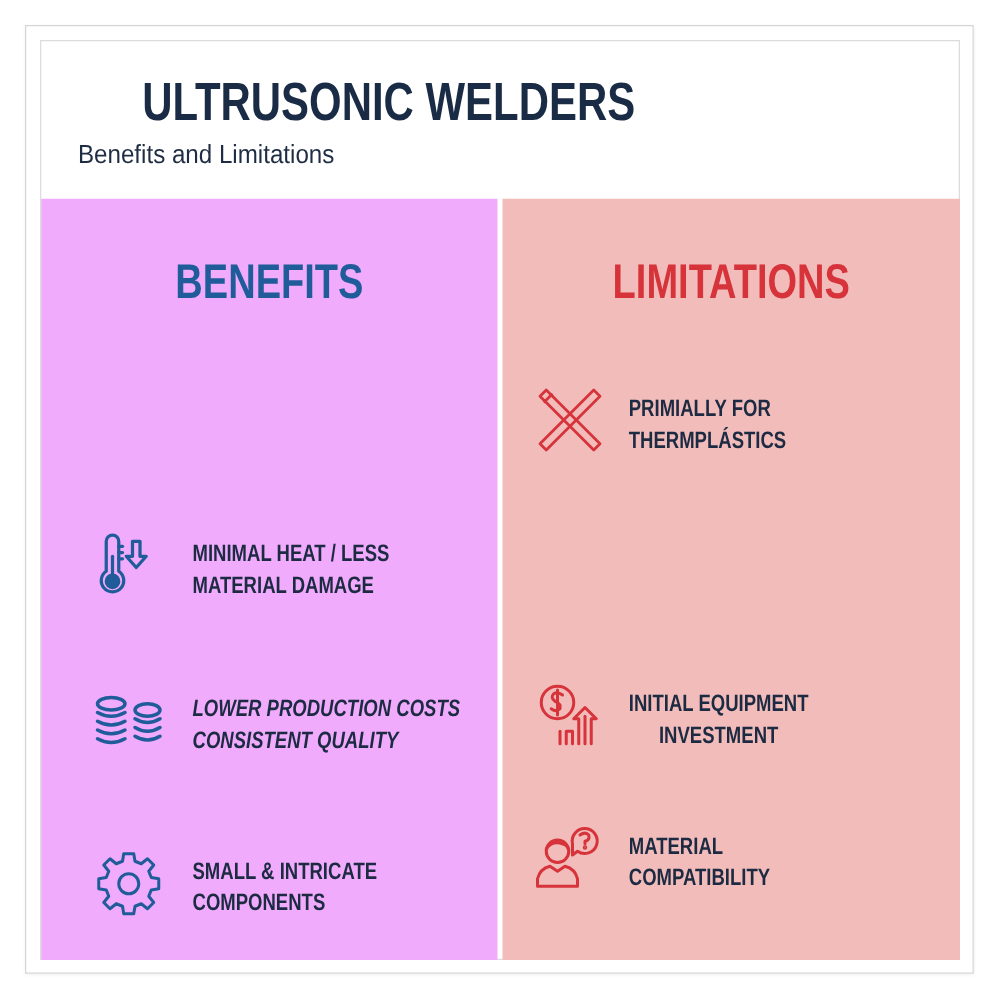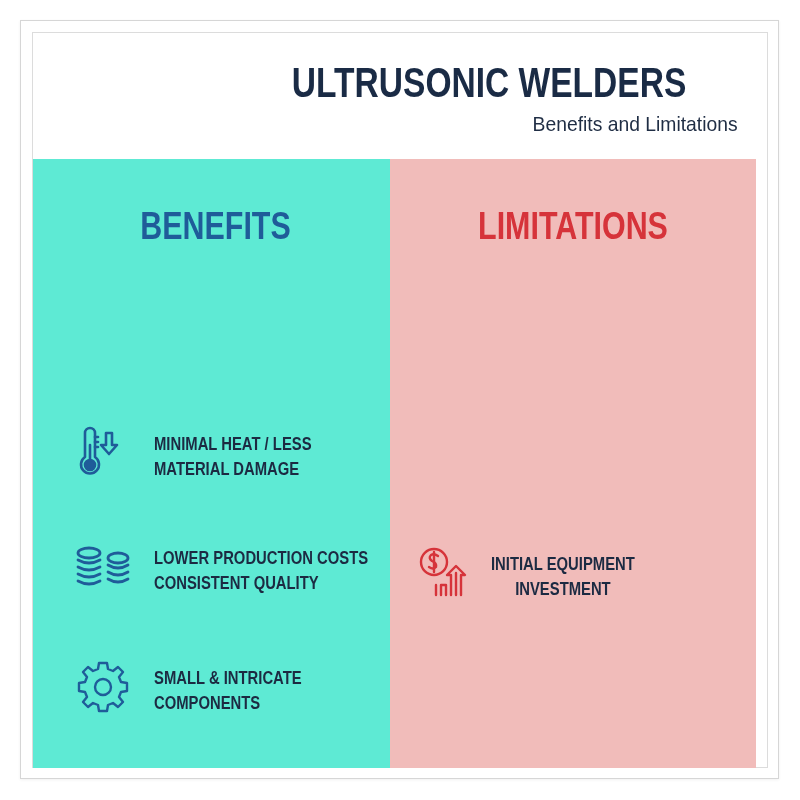--- a/index.html
+++ b/index.html
@@ -10,42 +10,42 @@
       position: absolute; left: 20px; top: 20px; width: 759px; height: 759px;
       border: 1.5px solid #d6d6d6; background: #ffffff;
       box-shadow: 0 1px 3px rgba(0,0,0,0.06);
     }
     .inner-frame {
       position: absolute; left: 32px; top: 32px; width: 736px; height: 736px;
       border: 1px solid #dcdcdc; background: #ffffff;
     }
     .header {
       position: absolute; left: 33px; top: 33px; width: 734px; height: 126px;
-      text-align: right;
+      text-align: left;
     }
     .title {
       position: absolute; left: 0; right: 0; top: 28px;
       font-family: "Liberation Sans", sans-serif; font-weight: bold;
       font-size: 43px; color: #1a2b45; letter-spacing: 0px;
       transform: scaleX(0.78); transform-origin: center;
       line-height: 1;
     }
     .subtitle {
       position: absolute; left: 0; right: 0; top: 80px;
       font-family: "Liberation Sans", sans-serif;
       font-size: 21px; color: #1f2d44;
       transform: scaleX(0.92); transform-origin: center;
       line-height: 1;
     }
 
     .panel {
       position: absolute; top: 159px; height: 609px;
     }
-    .panel.benefits { left: 33px; width: 365px; background: #5eead4; }
-    .panel.limitations { left: 390px; width: 366px; background: #f1bcba; padding-left: 27px; }
+    .panel.benefits { left: 33px; width: 365px; background: #f0abfc; }
+    .panel.limitations { left: 402px; width: 366px; background: #f1bcba; padding-left: 27px; }
 
     .panel-heading {
       position: absolute; left: 0; right: 0; top: 47px;
       text-align: center; font-weight: bold; font-size: 39px;
       transform: scaleX(0.78); transform-origin: center; line-height: 1;
     }
     .benefits .panel-heading { color: #1f5c99; }
     .limitations .panel-heading { color: #d6333a; }
 
     .item {
@@ -93,70 +93,99 @@
         <line x1="20" y1="22" x2="23" y2="22"></line>
         <path d="M31 8 H37 V20 H42 L34 29 L26 20 H31 Z"></path>
       </svg>
     </div>
     <div class="label">
       <div>MINIMAL HEAT / LESS</div>
       <div>MATERIAL DAMAGE</div>
     </div>
   </div>
 
-  <div class="item" style="top:380px;">
+  <div class="item" style="top:390px;font-style:italic;">
     <div class="icon">
       <svg viewBox="0 0 56 56" fill="none" stroke="#1f5c99" stroke-width="2.8" stroke-linecap="round">
         <ellipse cx="14" cy="14" rx="11" ry="5"></ellipse>
         <path d="M3 21 Q14 27 25 21"></path>
         <path d="M3 28 Q14 34 25 28"></path>
         <path d="M3 35 Q14 41 25 35"></path>
         <path d="M3 42 Q14 48 25 42"></path>
         <ellipse cx="43" cy="19" rx="10" ry="5"></ellipse>
         <path d="M33 26 Q43 32 53 26"></path>
         <path d="M33 33 Q43 39 53 33"></path>
         <path d="M33 40 Q43 46 53 40"></path>
       </svg>
     </div>
     <div class="label">
       <div>LOWER PRODUCTION COSTS</div>
       <div>CONSISTENT QUALITY</div>
     </div>
   </div>
 
-  <div class="item" style="top:500px;">
+  <div class="item" style="top:520px;">
     <div class="icon">
       <svg viewBox="0 0 56 56" fill="none" stroke="#1f5c99" stroke-width="2.4" stroke-linejoin="round">
         <path d="M24 4 H32 L33 10 L38 12 L43 8 L48 13 L44 18 L46 23 L52 24 V32 L46 33 L44 38 L48 43 L43 48 L38 44 L33 46 L32 52 H24 L23 46 L18 44 L13 48 L8 43 L12 38 L10 33 L4 32 V24 L10 23 L12 18 L8 13 L13 8 L18 12 L23 10 Z"></path>
         <circle cx="28" cy="28" r="8"></circle>
       </svg>
     </div>
     <div class="label">
       <div>SMALL &amp; INTRICATE</div>
       <div>COMPONENTS</div>
     </div>
   </div>
 </div>
 
 <div class="panel limitations">
   <div class="panel-heading">LIMITATIONS</div>
 
+  <div class="item" style="top:150px;">
+    <div class="icon">
+      <svg viewBox="0 0 56 56" fill="none" stroke="#d6333a" stroke-width="2.2" stroke-linejoin="round">
+        <path d="M4 8 L9 3 L52 46 L47 51 Z"></path>
+        <path d="M47 3 L52 8 L9 51 L4 46 Z"></path>
+        <line x1="7" y1="13" x2="14" y2="6"></line>
+      </svg>
+    </div>
+    <div class="label">
+      <div>PRIMIALLY FOR</div>
+      <div>THERMPLÁSTICS</div>
+    </div>
+  </div>
 
 
   <div class="item" style="top:386px;text-align:center;">
     <div class="icon">
       <svg viewBox="0 0 56 56" fill="none" stroke="#d6333a" stroke-width="2.4" stroke-linecap="round" stroke-linejoin="round">
         <circle cx="18" cy="17" r="13"></circle>
         <path d="M22 11 Q18 8 15 10 Q12 13 16 16 Q21 18 20 22 Q17 25 13 22"></path>
         <line x1="18" y1="7" x2="18" y2="27"></line>
         <line x1="20" y1="40" x2="20" y2="50"></line>
         <path d="M25 50 V40 H30 V50"></path>
         <path d="M35 50 V30 L31 30 L40 21 L49 30 L45 30 V50"></path>
         <line x1="40" y1="28" x2="40" y2="50"></line>
       </svg>
     </div>
     <div class="label">
       <div>INITIAL EQUIPMENT</div>
       <div>INVESTMENT</div>
     </div>
   </div>
 
+  <div class="item" style="top:500px;">
+    <div class="icon">
+      <svg viewBox="0 0 56 56" fill="none" stroke="#d6333a" stroke-width="2.4" stroke-linecap="round" stroke-linejoin="round">
+        <circle cx="18" cy="22" r="9"></circle>
+        <path d="M9 20 Q14 13 22 16 Q26 17 27 21"></path>
+        <path d="M2 50 V44 Q4 36 12 34 L18 38 L24 34 Q32 36 34 44 V50 Z"></path>
+        <path d="M30 16 A10 10 0 1 1 34 22 L30 25 Z"></path>
+        <path d="M36 9 Q40 6 43 9 Q44 13 40 14 V16"></path>
+        <circle cx="40" cy="19" r="0.6" fill="#d6333a"></circle>
+      </svg>
+    </div>
+    <div class="label">
+      <div>MATERIAL</div>
+      <div>COMPATIBILITY</div>
+    </div>
+  </div>
 </div>
 
 </body></html>

